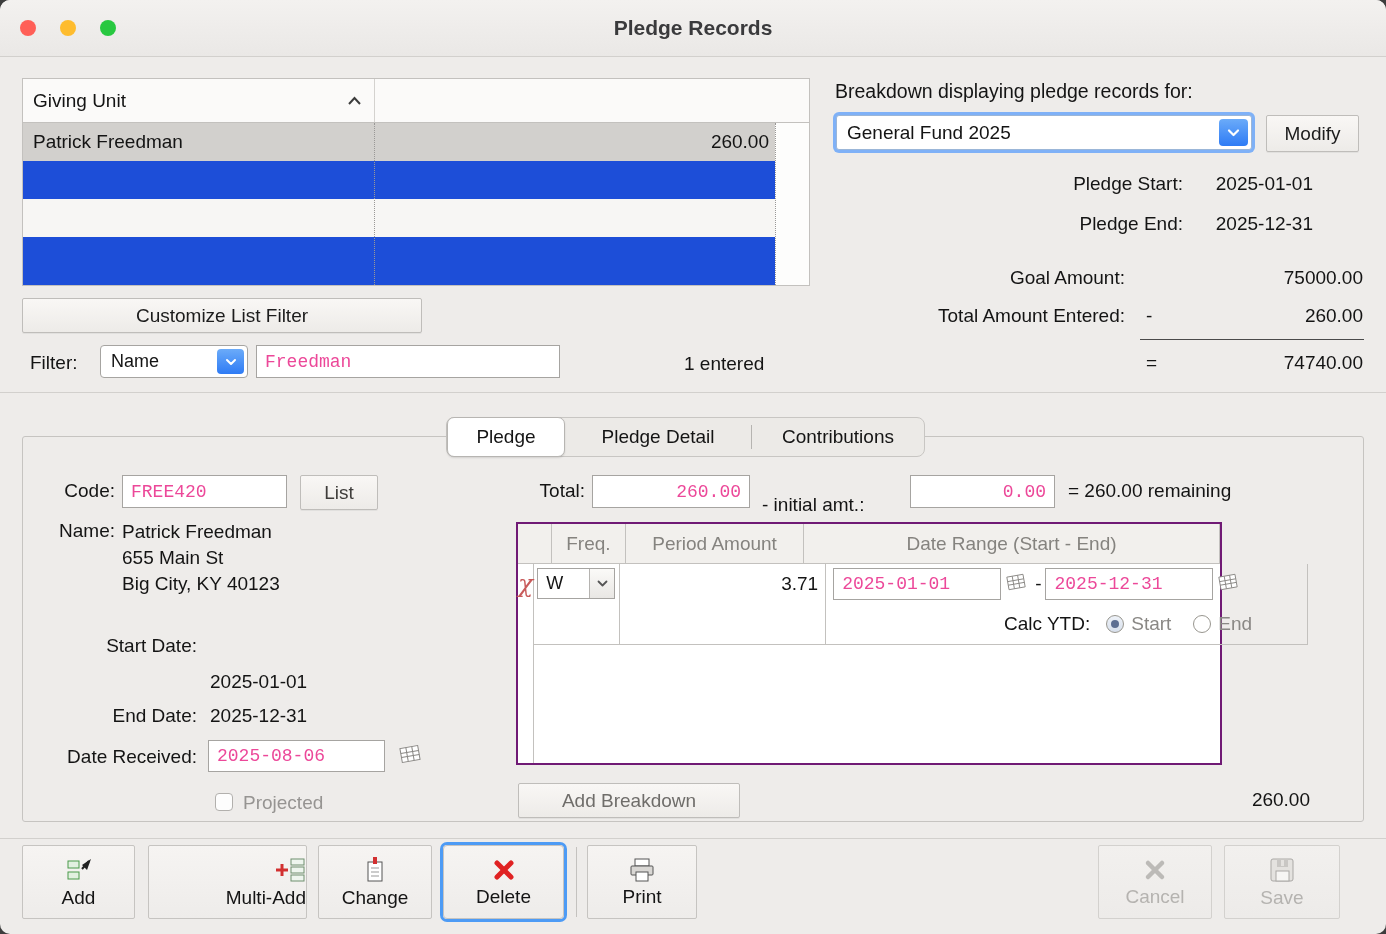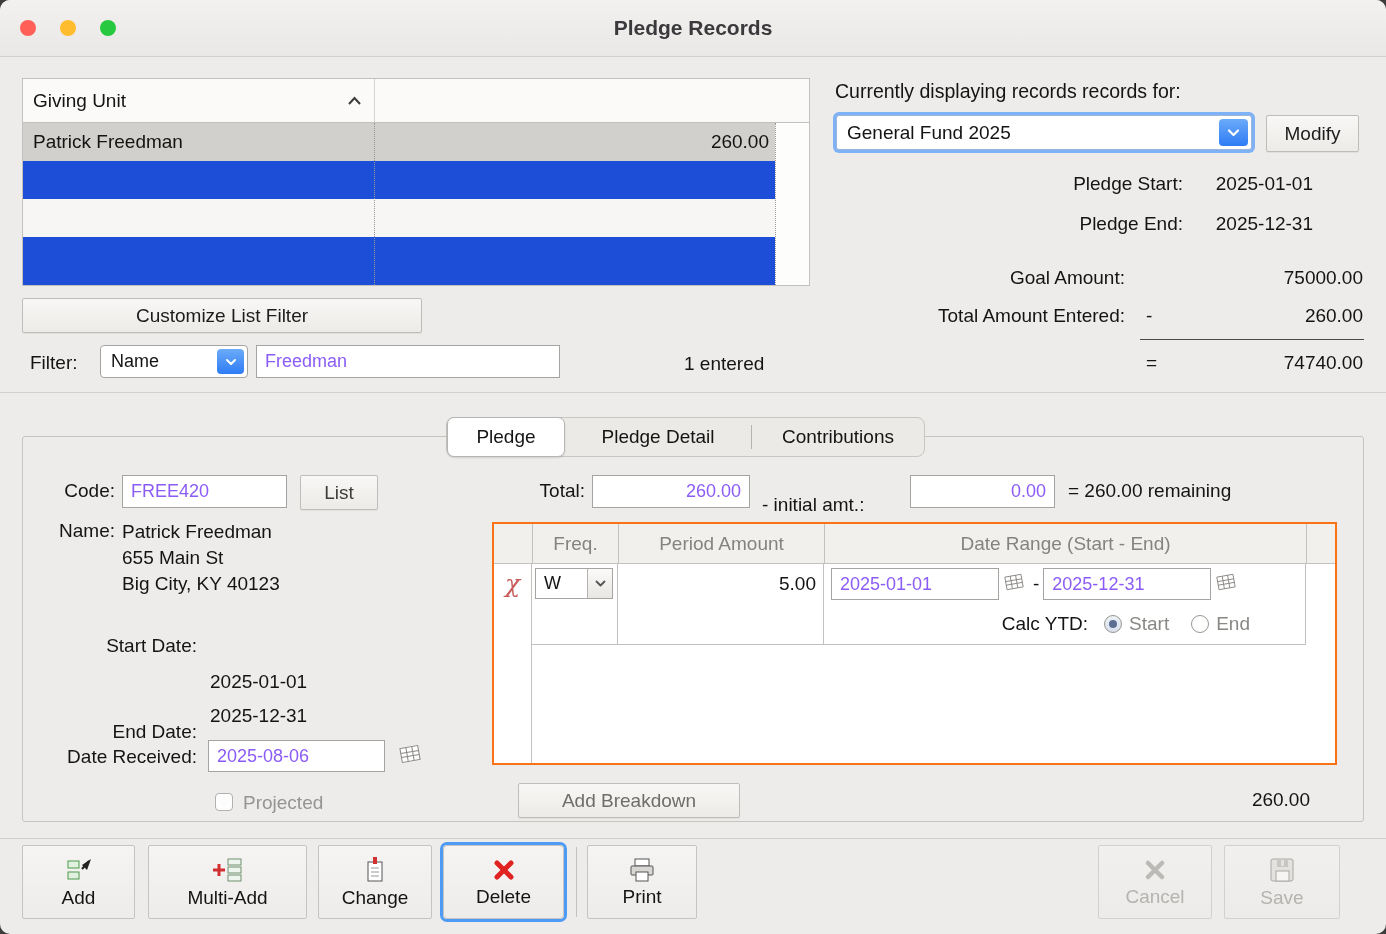--- a/index.html
+++ b/index.html
@@ -30,21 +30,21 @@
 
   
   .btn {
     position:absolute; background:linear-gradient(#f9f7f5,#edebe8);
     border:1px solid #bfbdba; border-radius:2px;
     display:flex; align-items:center; justify-content:center;
     font-size:19px; color:#1c1c1c; box-shadow:0 1px 0 rgba(0,0,0,0.05);
   }
   .tfield {
     position:absolute; background:#fff; border:1px solid #a6a4a1;
-    font-family:Liberation Sans, sans-serif; font-size:18px; color:#8b5cf6;
+    font-family:Liberation Mono, monospace; font-size:18px; color:#ec4899;
     padding:10px 8px; box-sizing:border-box;
   }
   .lbl { position:absolute; font-size:19px; white-space:nowrap; }
   .lbl.r { text-align:right; }
 
   
   .gu-table {
     position:absolute; left:22px; top:78px; width:788px; height:208px;
     background:#1d4ed8; border:1px solid #c3c1be; box-sizing:border-box;
   }
@@ -105,22 +105,22 @@
     height:38px; margin:-1px 0; background:#fff; border:1px solid #b7b5b2;
     border-radius:7px; width:116px; line-height:38px;
     box-shadow:0 1px 2px rgba(0,0,0,0.12);
   }
   .tab.plain2 { width:186px; }
   .tab.plain3 { width:172px; }
   .tab-sep { width:1px; height:24px; background:#b6b4b1; }
 
   
   .bd-table {
-    position:absolute; left:492px; top:522px; width:845px; height:243px;
-    border:2px solid #f97316; background:#fff; box-sizing:border-box;
+    position:absolute; left:516px; top:522px; width:706px; height:243px;
+    border:2px solid #701a75; background:#fff; box-sizing:border-box;
   }
   .bd-header { display:flex; height:40px; border-bottom:1px solid #c3c1be; background:#f2f0ed; box-sizing:border-box; }
   .bd-h { display:flex; align-items:center; justify-content:center; font-size:19px; color:#85837f; box-sizing:border-box; }
   .bd-h.h0 { width:38px; }
   .bd-h.h1 { width:86px; border-left:1px solid #c3c1be; }
   .bd-h.h2 { width:206px; border-left:1px solid #c3c1be; }
   .bd-h.h3 { width:482px; border-left:1px solid #c3c1be; }
   .bd-h.h4 { flex:1; border-left:1px solid #c3c1be; }
   .bd-body { position:relative; display:flex; height:199px; }
   .bd-iconcol { width:38px; border-right:1px solid #c3c1be; box-sizing:border-box; text-align:center; }
@@ -220,21 +220,21 @@
     <span class="pop-label">Name</span>
     <span class="pop-btn">
       <svg width="12" height="8" viewBox="0 0 12 8">
           <polyline points="2,2 6,6 10,2" fill="none" stroke="#fff" stroke-width="2" stroke-linecap="round" stroke-linejoin="round"></polyline>
         </svg>
     </span>
   </div>
   <input class="tfield" style="left: 256px; top: 345px; width: 304px; height: 33px;" value="Freedman">
   <div class="lbl" style="left:684px; top:353px;">1 entered</div>
 
-  <div class="lbl" style="left:835px; top:80px; font-size:19.5px;">Currently displaying records records for:</div>
+  <div class="lbl" style="left:835px; top:80px; font-size:19.5px;">Breakdown displaying pledge records for:</div>
   <div class="fund-select">
     <span class="pop-label" style="padding-left:10px;">General Fund 2025</span>
     <span class="pop-btn" style="width:29px;">
       <svg width="13" height="9" viewBox="0 0 13 9">
           <polyline points="2,2.5 6.5,7 11,2.5" fill="none" stroke="#fff" stroke-width="2.2" stroke-linecap="round" stroke-linejoin="round"></polyline>
         </svg>
     </span>
   </div>
   <div class="btn" style="left:1266px; top:115px; width:91px; height:35px;">Modify</div>
 
@@ -269,21 +269,21 @@
 
   <div class="lbl r" style="left:22px; width:93px; top:520px;">Name:</div>
   <div style="position:absolute; left:122px; top:519px; font-size:19px; line-height:26px;">
     <div>Patrick Freedman</div>
     <div>655 Main St</div>
     <div>Big City, KY 40123</div>
   </div>
 
   <div class="lbl r" style="left:22px; width:175px; top:635px;">Start Date:</div>
   <div class="lbl" style="left:210px; top:671px;">2025-01-01</div>
-  <div class="lbl r" style="left:22px; width:175px; top:705px;margin-top:16px;">End Date:</div>
+  <div class="lbl r" style="left:22px; width:175px; top:705px;">End Date:</div>
   <div class="lbl" style="left:210px; top:705px;">2025-12-31</div>
 
   <div class="lbl r" style="left:22px; width:175px; top:746px;">Date Received:</div>
   <input class="tfield" style="left: 208px; top: 740px; width: 177px; height: 32px;" value="2025-08-06">
   <span style="position:absolute; left:398px; top:743px;">
     <svg width="24" height="22" viewBox="0 0 24 22">
         <g transform="rotate(-10 12 11)">
           <rect x="3" y="4" width="18" height="14" fill="#fff" stroke="#8a8885"></rect>
           <line x1="3" y1="9" x2="21" y2="9" stroke="#8a8885"></line>
           <line x1="3" y1="13" x2="21" y2="13" stroke="#8a8885"></line>
@@ -319,21 +319,21 @@
           <div class="bd-c1">
             <div class="freq-select">
               <span class="fs-label">W</span>
               <span class="fs-btn">
                 <svg width="11" height="7" viewBox="0 0 11 7">
                     <polyline points="1.5,1.5 5.5,5.5 9.5,1.5" fill="none" stroke="#555" stroke-width="1.8" stroke-linecap="round" stroke-linejoin="round"></polyline>
                   </svg>
               </span>
             </div>
           </div>
-          <div class="bd-c2">5.00</div>
+          <div class="bd-c2">3.71</div>
           <div class="bd-c3">
             <div class="bd-daterow">
               <input class="tfield bd-date" style="position: static;" value="2025-01-01">
               <span class="cal-icon">
                 <svg width="22" height="20" viewBox="0 0 24 22">
                     <g transform="rotate(-10 12 11)">
                       <rect x="3" y="4" width="18" height="14" fill="#fff" stroke="#8a8885"></rect>
                       <line x1="3" y1="9" x2="21" y2="9" stroke="#8a8885"></line>
                       <line x1="3" y1="13" x2="21" y2="13" stroke="#8a8885"></line>
                       <line x1="9" y1="4" x2="9" y2="18" stroke="#8a8885"></line>
@@ -377,21 +377,21 @@
   <div class="tool-btn" style="left:22px; width:113px;">
     <svg width="28" height="28" viewBox="0 0 28 28">
       <rect x="3" y="5" width="11" height="7" fill="#e2f0e0" stroke="#4a9a4a"></rect>
       <rect x="3" y="16" width="11" height="7" fill="#e2f0e0" stroke="#4a9a4a"></rect>
       <polygon points="17,9 26,3 22,14" fill="#222"></polygon>
       <line x1="24" y1="5" x2="17" y2="13" stroke="#222" stroke-width="2"></line>
     </svg>
     <span>Add</span>
   </div>
 
-  <div class="tool-btn" style="left:148px; width:159px;">
+  <div class="tool-btn" style="left:148px; width:159px;align-items:flex-end;">
     <svg width="30" height="28" viewBox="0 0 30 28">
       <line x1="6" y1="8" x2="6" y2="20" stroke="#d23030" stroke-width="3"></line>
       <line x1="0" y1="14" x2="12" y2="14" stroke="#d23030" stroke-width="3"></line>
       <rect x="15" y="3" width="13" height="6" fill="#eef5ee" stroke="#6f8f6f"></rect>
       <rect x="15" y="11" width="13" height="6" fill="#eef5ee" stroke="#6f8f6f"></rect>
       <rect x="15" y="19" width="13" height="6" fill="#eef5ee" stroke="#6f8f6f"></rect>
     </svg>
     <span>Multi-Add</span>
   </div>
 

